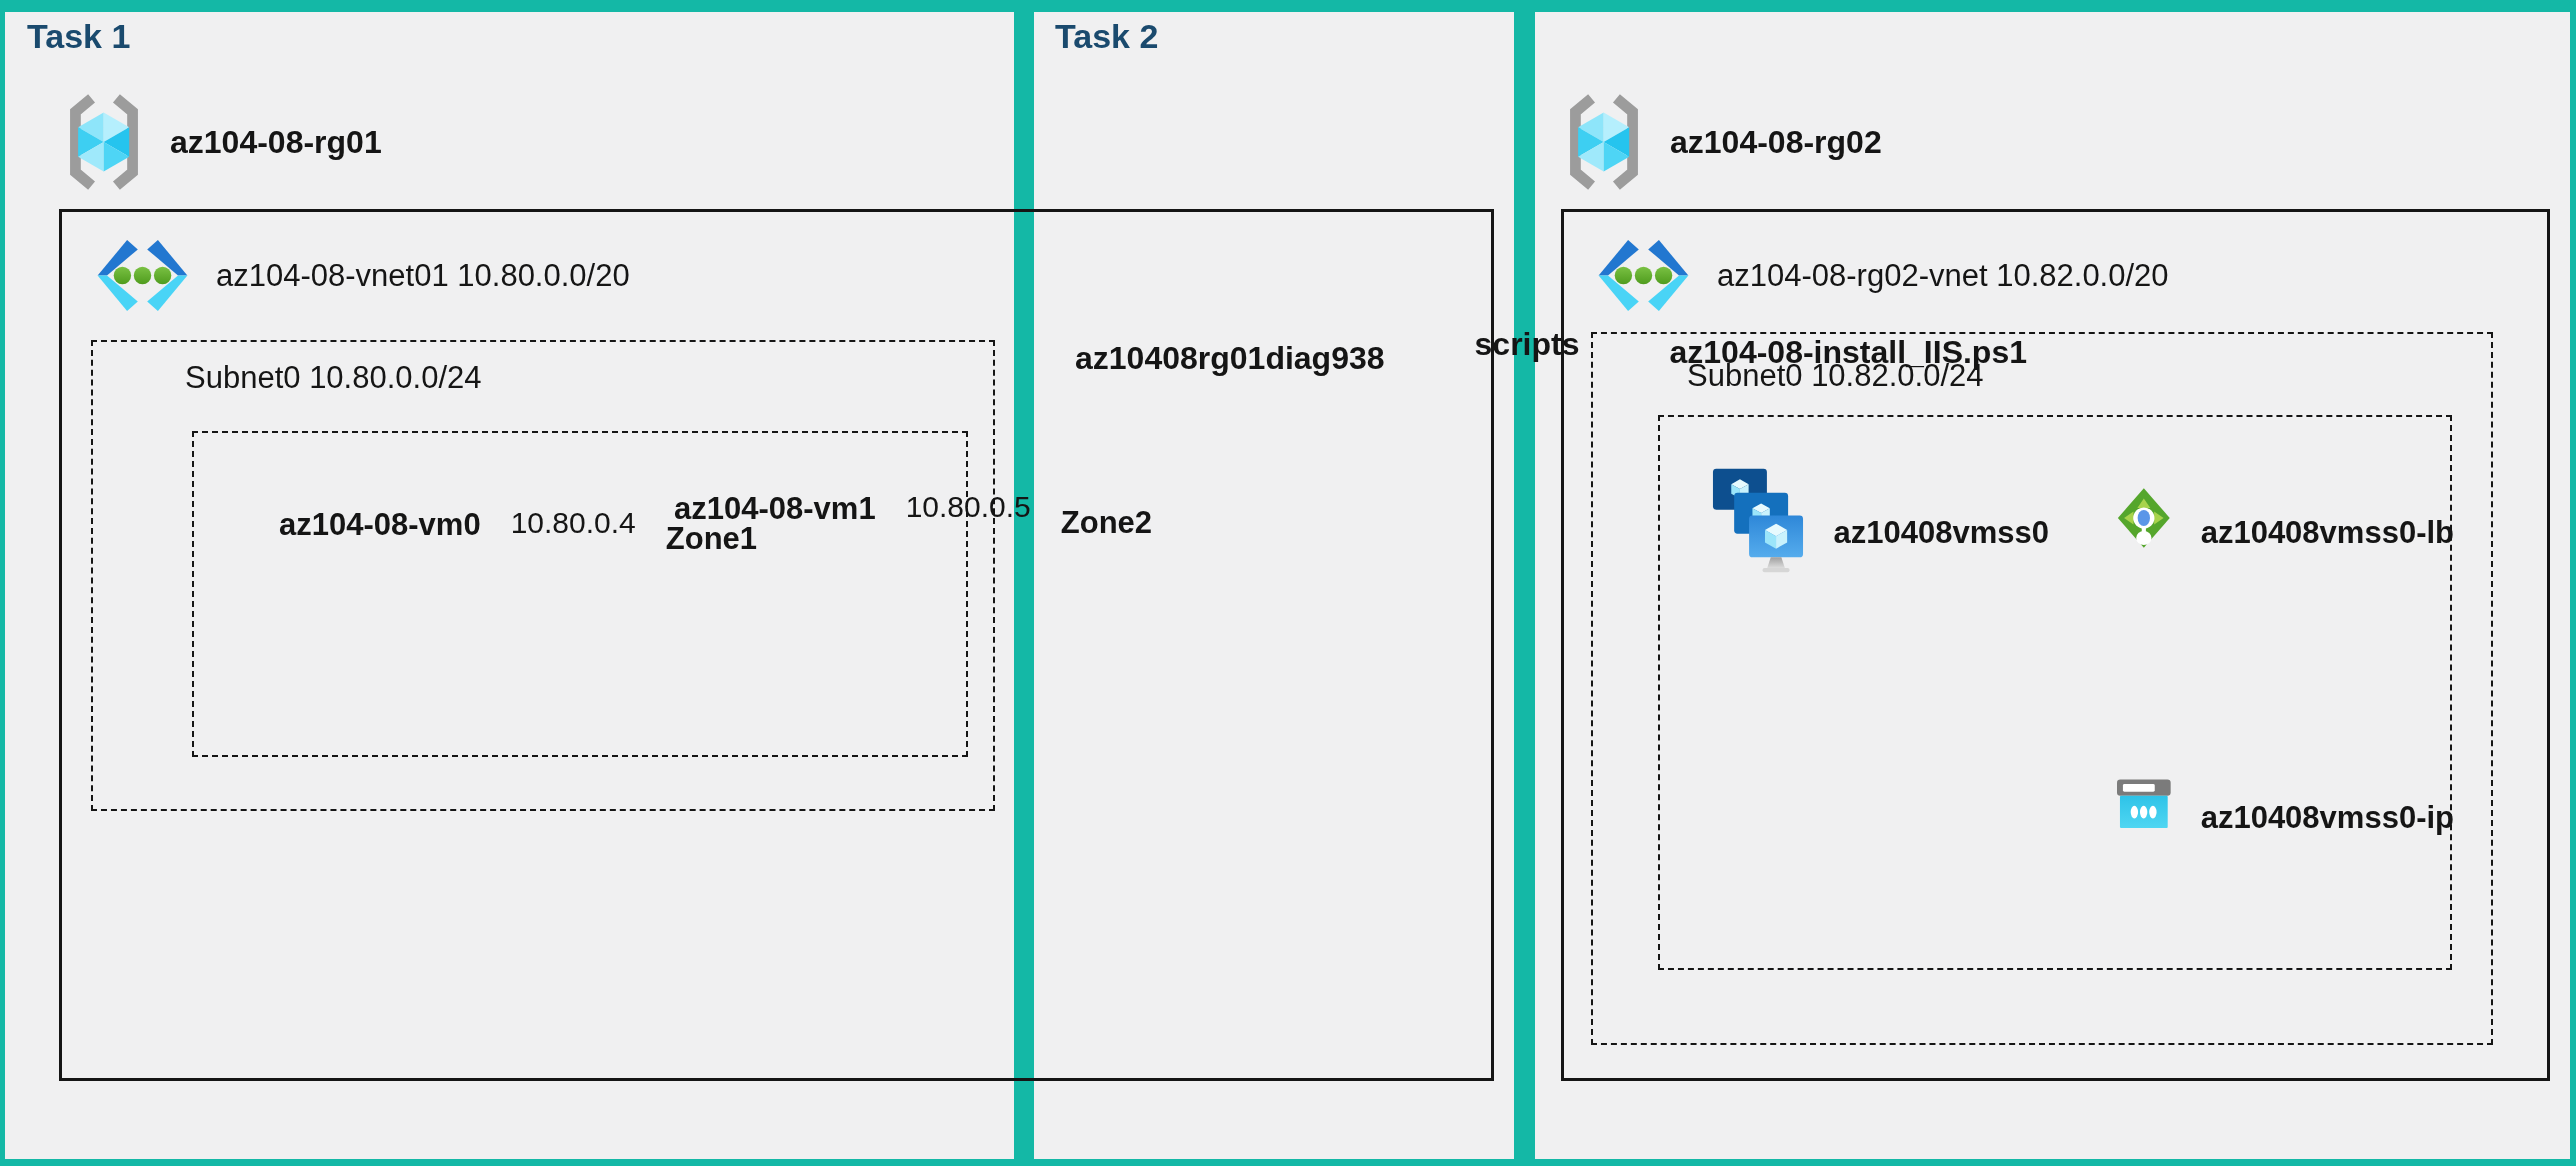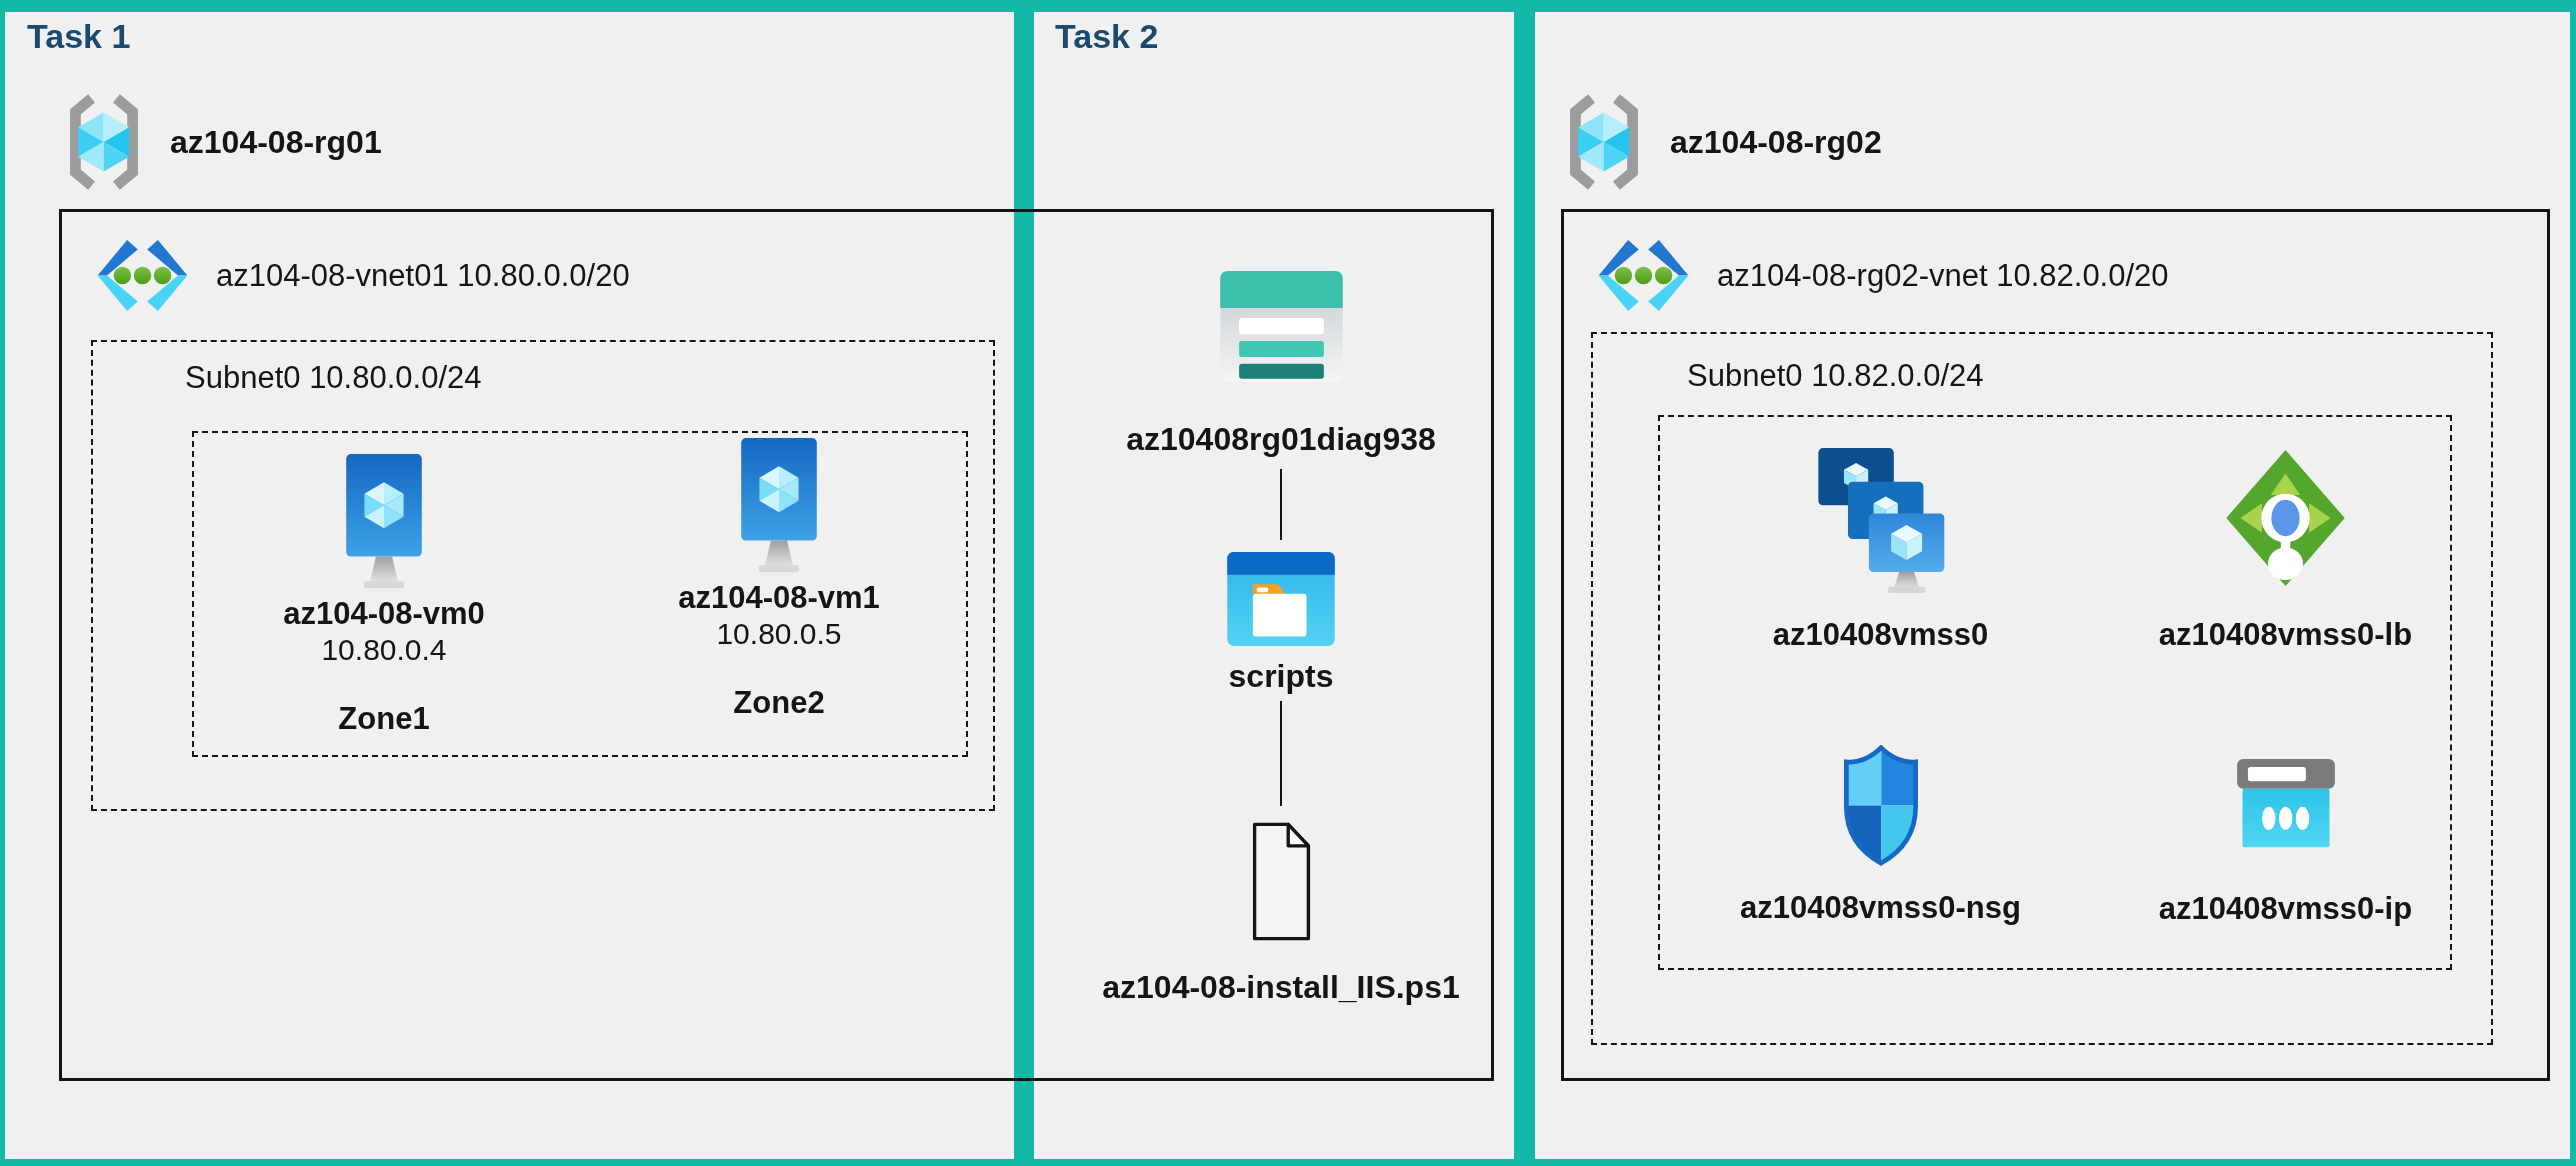--- a/index.html
+++ b/index.html
@@ -8,21 +8,21 @@
   .panel{position:absolute;top:12px;height:1147px;background:#f0f0f1;}
   .panel-title{position:absolute;font-size:34px;line-height:38px;font-weight:700;color:#1a4a6e;white-space:nowrap;}
   .solid-box{position:absolute;border:3.4px solid #151515;}
   .dashed-box{position:absolute;border:2.7px dashed #151515;}
   .row{position:absolute;display:flex;align-items:center;white-space:nowrap;}
   .rg-label{font-size:32px;font-weight:700;margin-left:24px;}
   .vnet-label{font-size:31px;margin-left:23px;}
   .name-b{font-weight:400;}
   .cidr{font-weight:400;}
   .subnet-label{position:absolute;font-size:31px;line-height:35px;white-space:nowrap;}
-  .col{position:absolute;display:flex;flex-direction:column;align-items:center;text-align:center;}
+  .col{position:absolute;display:flex;flex-direction:row;align-items:center;text-align:center;gap:30px;}
   .res-label{font-size:31px;line-height:35px;font-weight:700;white-space:nowrap;}
   .big-label{font-size:32px;line-height:38px;font-weight:700;white-space:nowrap;}
   .vm-ip{font-size:30px;line-height:34px;font-weight:400;}
   .zone{font-size:31px;line-height:35px;font-weight:700;}
   .connector{width:2.7px;background:#151515;}
   svg{display:block;}
 </style>
 </head>
 <body>
 
@@ -240,37 +240,20 @@
       <polygon points="24,104 56,82 56,96 91,96 91,112 56,112 56,126" fill="#a8d34c"></polygon>
       <polygon points="158,104 126,82 126,96 91,96 91,112 126,112 126,126" fill="#a8d34c"></polygon>
       <rect x="84" y="120" width="14" height="46" fill="#ffffff"></rect>
       <ellipse cx="91" cy="172" rx="26" ry="24" fill="#ffffff"></ellipse>
       <circle cx="91" cy="104" r="36" fill="#ffffff"></circle>
       <ellipse cx="91" cy="104" rx="21" ry="27" fill="#5b96e8"></ellipse>
     </svg>
     <div class="res-label" style="margin-top:29px;">az10408vmss0-lb</div>
   </div>
 
-  <div class="col" style="left:1712px;top:745px;width:337px;">
-    <svg width="78" height="121" viewBox="0 0 115 180">
-      <defs>
-          <clipPath id="nsgClip">
-        <path d="M57.5,4 C42,20 22,27 6,25 L6,92 C6,138 34,163 57.5,176 C81,163 109,138 109,92 L109,25 C93,27 73,20 57.5,4 Z"></path>
-      </clipPath>
-        </defs>
-      <g clip-path="url(#nsgClip)">
-        <rect x="0" y="0" width="58" height="90" fill="#65cef4"></rect>
-        <rect x="58" y="0" width="58" height="90" fill="#2186dd"></rect>
-        <rect x="0" y="90" width="58" height="90" fill="#1464be"></rect>
-        <rect x="58" y="90" width="58" height="90" fill="#45c6ef"></rect>
-      </g>
-      <path d="M57.5,4 C42,20 22,27 6,25 L6,92 C6,138 34,163 57.5,176 C81,163 109,138 109,92 L109,25 C93,27 73,20 57.5,4 Z" fill="none" stroke="#1668c5" stroke-width="7"></path>
-    </svg>
-    <div class="res-label" style="margin-top:24px;">az10408vmss0-nsg</div>
-  </div>
 
   <div class="col" style="left:2117px;top:745px;width:337px;">
     <svg width="98" height="91" viewBox="0 0 145 135" style="margin-top:13.5px;">
       <defs>
           <linearGradient id="ipB" x1="0" y1="0" x2="0" y2="1">
         <stop offset="0" stop-color="#2ec3e8"></stop>
             <stop offset="1" stop-color="#4fd6f2"></stop>
           </linearGradient>
         </defs>
       <rect x="0" y="0" width="145" height="44" rx="9" fill="#7b7b7b"></rect>

